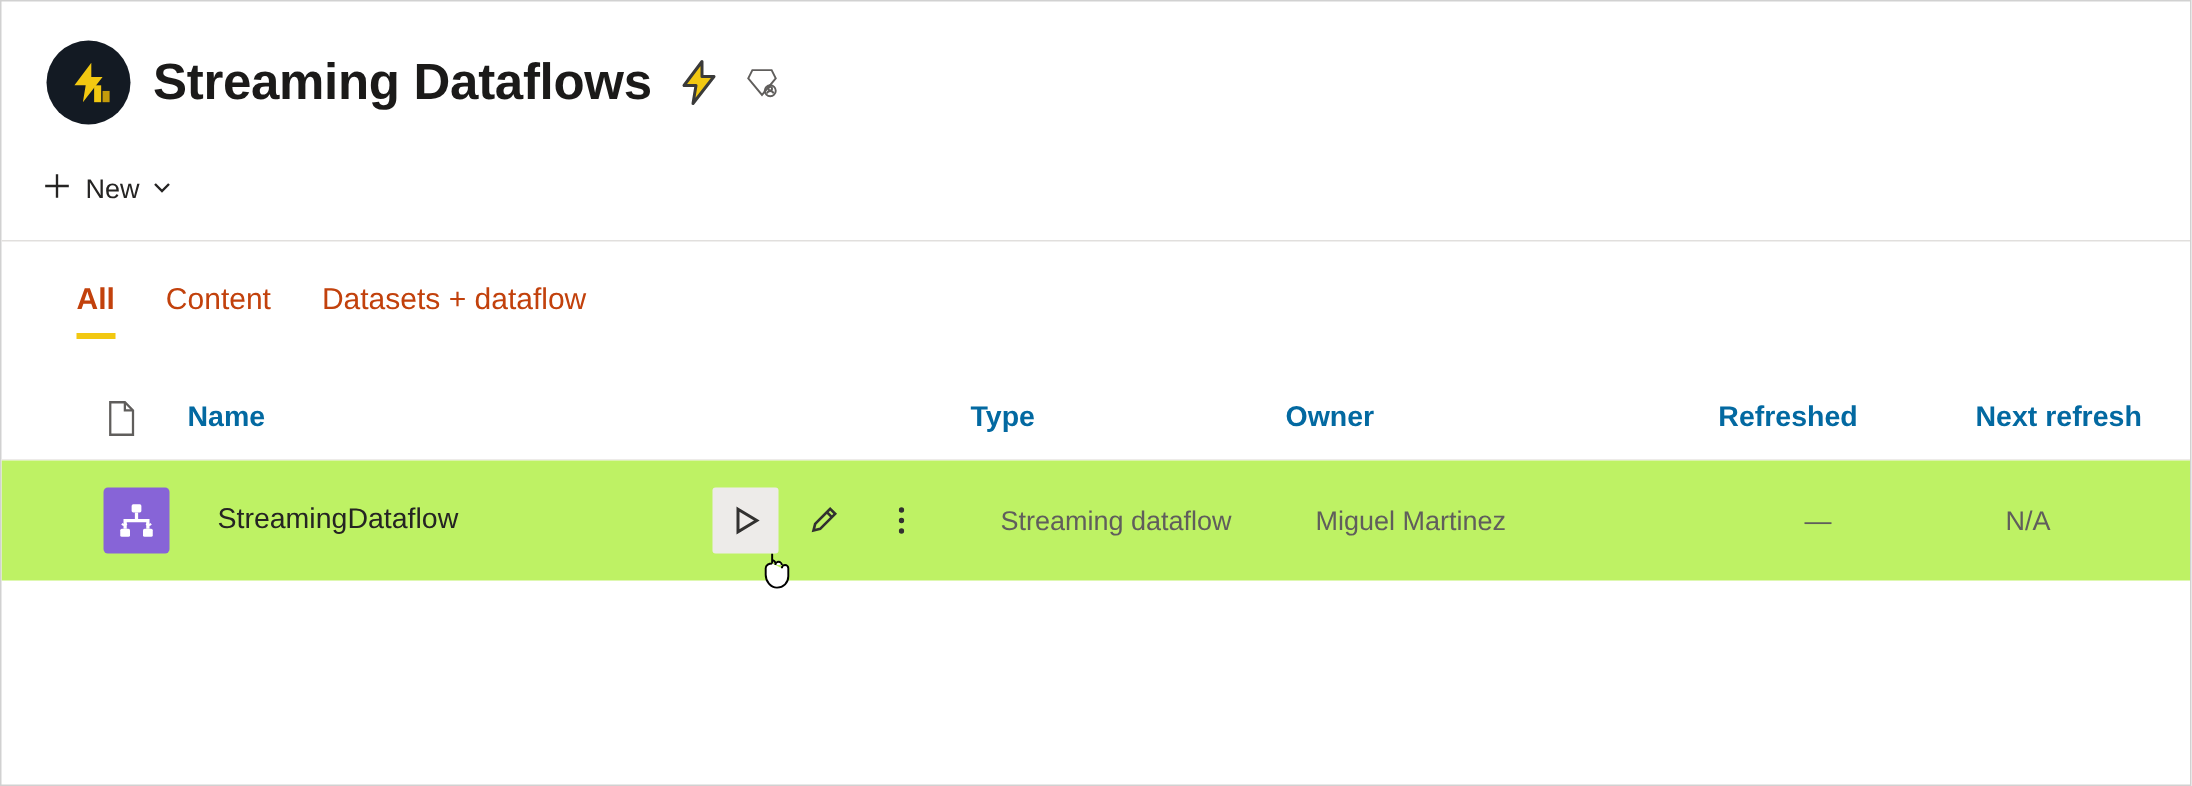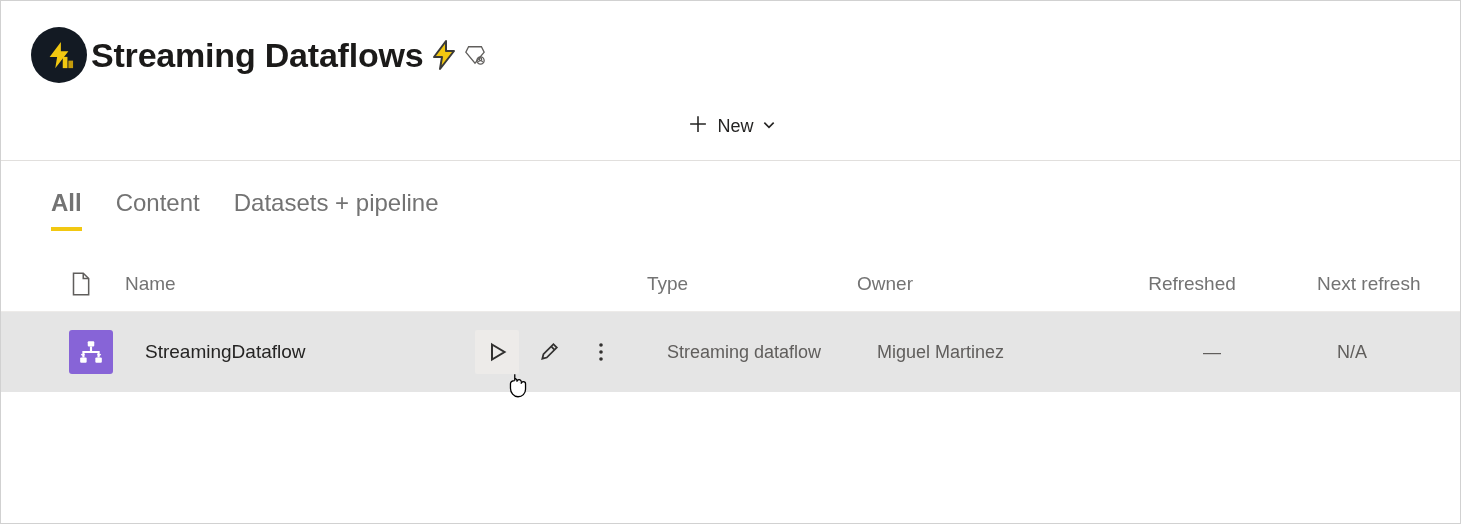--- a/index.html
+++ b/index.html
@@ -9,21 +9,21 @@
       color: #252423;
       width: 1461px;
       height: 524px;
       border: 1px solid #d1d1d1;
       overflow: hidden;
     }
     .header {
       display: flex;
       align-items: center;
       padding: 26px 22px 18px 30px;
-      gap: 4px;
+      gap: 15px;
     }
     .workspace-icon {
       width: 56px;
       height: 56px;
       border-radius: 50%;
       background: #131a23;
       display: flex;
       align-items: center;
       justify-content: center;
       flex-shrink: 0;
@@ -37,21 +37,20 @@
     }
     .header-icon { display: flex; align-items: center; color: #605e5c; }
     .bolt-color svg { width: 32px; height: 32px; }
     .premium-icon svg { width: 22px; height: 22px; stroke: #605e5c; fill: none; stroke-width: 1.4; }
     .toolbar {
       display: flex;
       align-items: center;
       gap: 28px;
       padding: 10px 22px 18px 26px;
       border-bottom: 1px solid #e1dfdd;
-      flex-direction: column;
     }
     .toolbar-btn {
       display: flex;
       align-items: center;
       gap: 10px;
       background: none;
       border: none;
       cursor: pointer;
       font-size: 18px;
       color: #252423;
@@ -61,56 +60,56 @@
     .plus-icon svg { width: 18px; height: 18px; }
     .chevron { margin-left: -2px; }
     .chevron svg { width: 14px; height: 14px; }
     .tabs {
       display: flex;
       gap: 34px;
       padding: 26px 22px 0 50px;
       border-bottom: 0;
     }
     .tab {
-      font-size: 24px;
-      color: #737373;
+      font-size: 20px;
+      color: #c2410c;
       background: none;
       border: none;
       cursor: pointer;
       padding: 2px 0 10px 0;
       border-bottom: 4px solid transparent;
     }
     .tab.active {
       font-weight: 700;
       border-bottom-color: #f2c811;
     }
     .table {
       margin-top: 30px;
     }
     .table-header {
       display: flex;
       align-items: center;
       padding: 10px 30px 14px 68px;
-      font-weight: 400;
+      font-weight: 700;
       font-size: 19px;
-      color: #737373;
+      color: #0369a1;
       border-bottom: 1px solid #edebe9;
     }
     .col-icon { width: 56px; display:flex; align-items:center; }
     .col-icon svg { width: 22px; height: 26px; stroke:#605e5c; fill:none; stroke-width:1.4; }
     .col-name { width: 510px; }
     .col-type { width: 210px; margin-left: 12px; }
     .col-owner { width: 210px; }
     .col-refreshed { width: 250px; text-align: center; }
     .col-next { flex:1; }
     .table-row {
       display: flex;
       align-items: center;
       padding: 18px 30px 18px 68px;
-      background: #e5e5e5;
+      background: #bef264;
       font-size: 18px;
       color: #605e5c;
       position: relative;
     }
     .row-icon {
       width: 44px; height:44px;
       background:#8764d7;
       border-radius:3px;
       display:flex; align-items:center; justify-content:center;
       margin-right: 32px;
@@ -172,21 +171,21 @@
       <svg viewBox="0 0 12 12">
           <path d="M2 4l4 4 4-4" stroke="#252423" stroke-width="1.4" fill="none"></path>
         </svg>
     </span>
   </button>
 </div>
 
 <div class="tabs">
   <button class="tab active">All</button>
   <button class="tab">Content</button>
-  <button class="tab">Datasets + pipeline</button>
+  <button class="tab">Datasets + dataflow</button>
 </div>
 
 <div class="table">
   <div class="table-header">
     <div class="col-icon">
       <svg viewBox="0 0 20 24">
           <path d="M4 2h9l5 5v15H4z"></path>
           <path d="M13 2v5h5"></path>
         </svg>
     </div>

